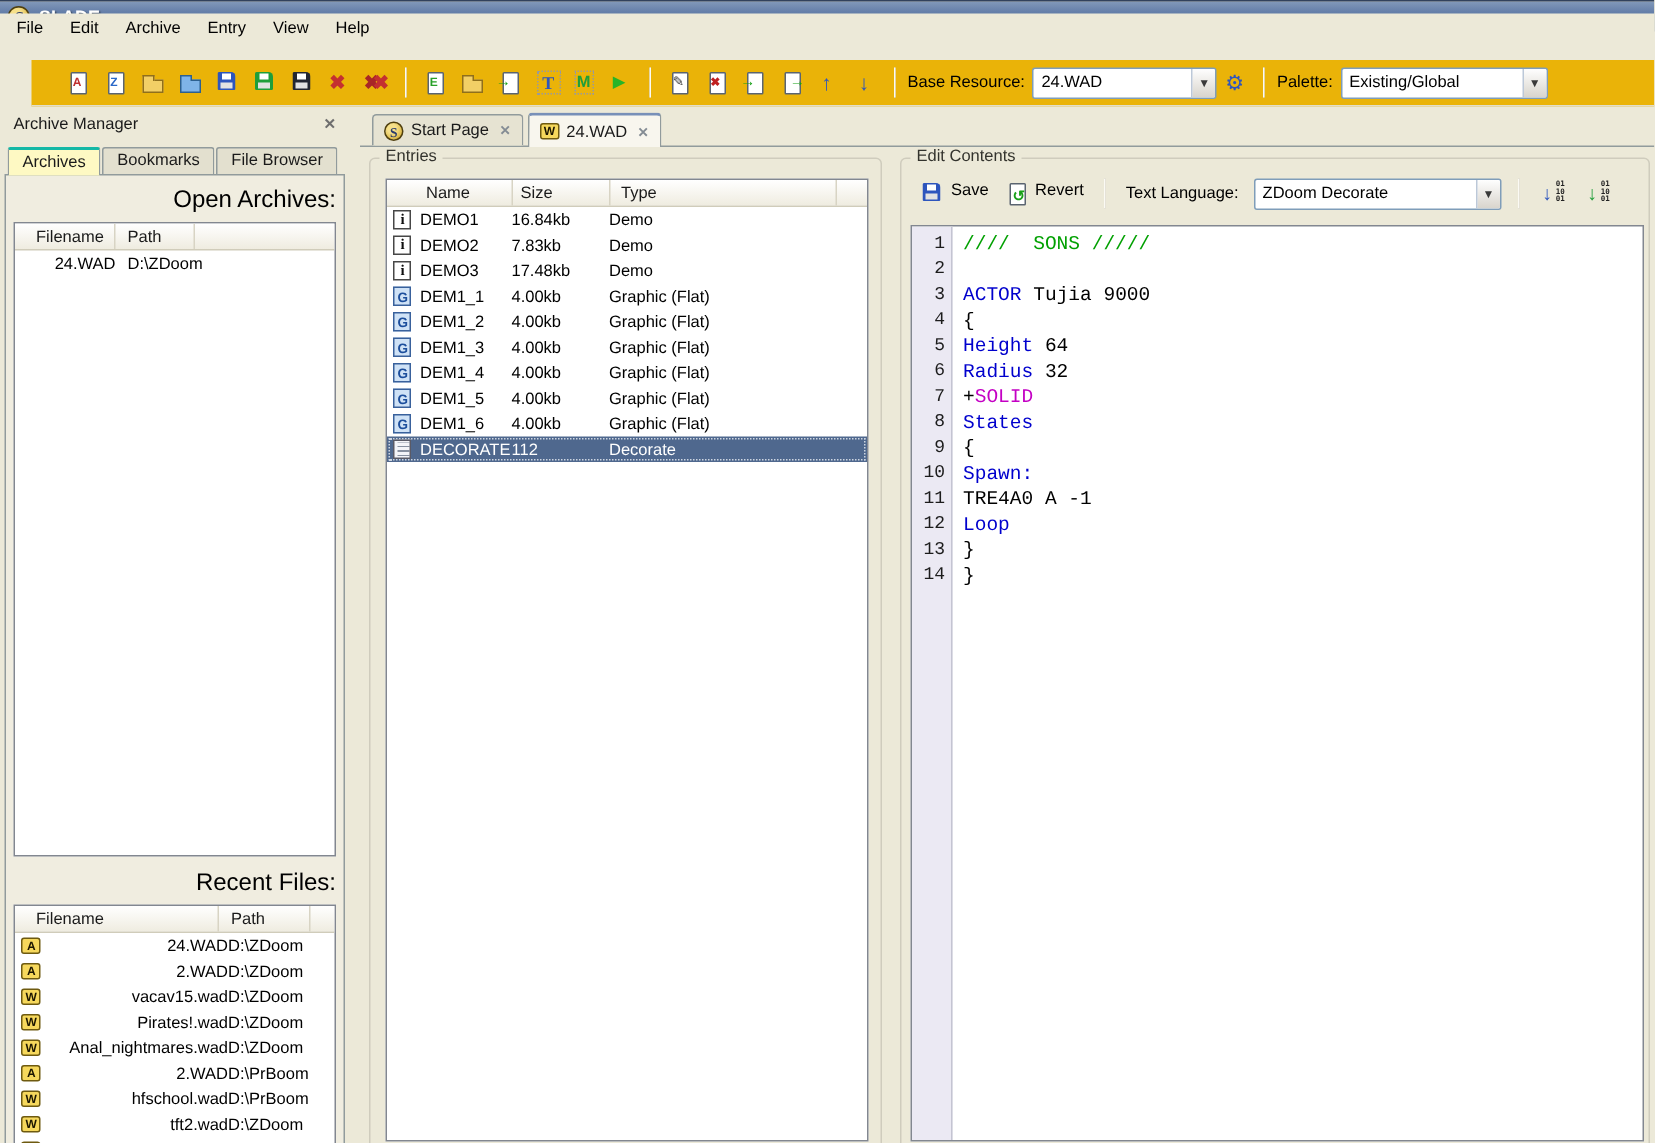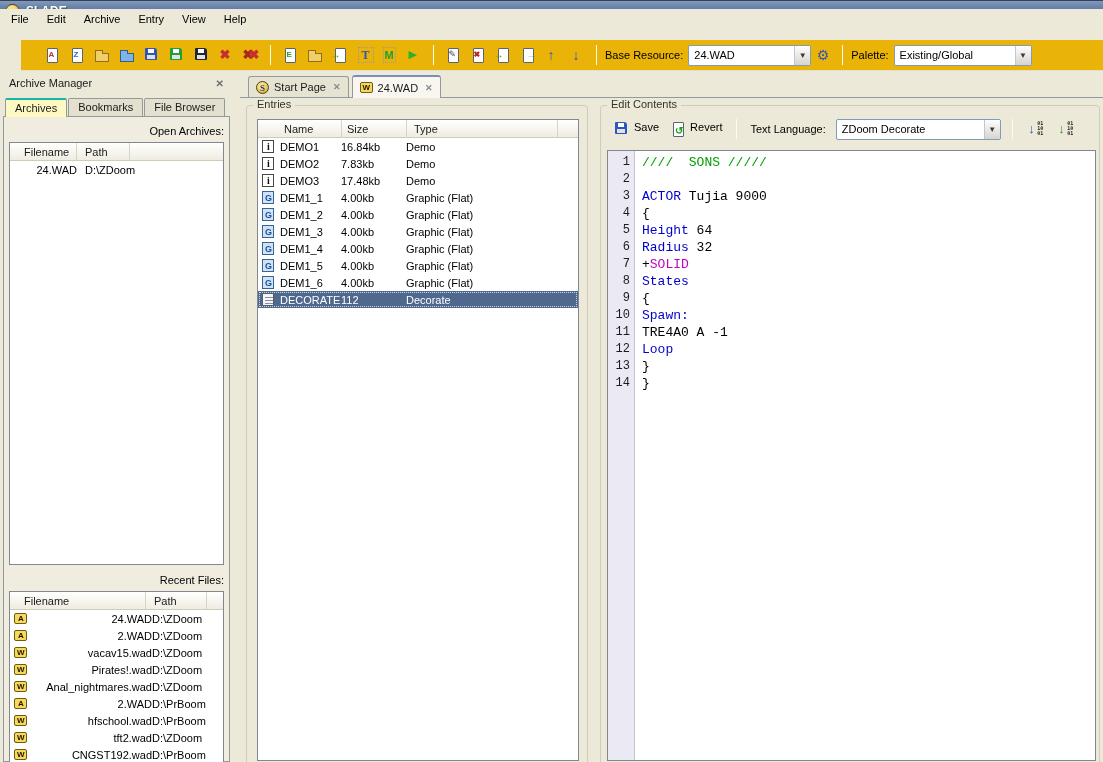--- a/index.html
+++ b/index.html
@@ -102,21 +102,21 @@
   
   .am-panel { position:absolute; left:0; top:71px; width:233px; bottom:0; display:flex; flex-direction:column;text-align:right; }
   .am-header { height:24px; display:flex; align-items:center; padding:0 9px; font-size:11px; color:#1a1a1a; flex:none; }
   .am-close { margin-left:auto; color:#6e6e6e; font-size:10px; font-weight:bold; }
   .am-tabs { display:flex; align-items:flex-end; padding-left:5px; height:21px; flex:none; position:relative; z-index:2; }
   .am-tab { font-size:11px; padding:2px 9px 3px; border:1px solid #919b9c; border-bottom:none;
     border-radius:2px 2px 0 0; background:#e3e0cf; margin-right:1px; color:#1a1a1a; }
   .am-tab.active { background:#fef9c3; border-top:2px solid #14b8a6; padding-top:2px; margin-bottom:-1px; }
   .am-page { flex:1; margin:0 3px; border:1px solid #919b9c; background:#f0ede0;
     padding:6px 5px 0; display:flex; flex-direction:column; position:relative; z-index:1; }
-  .sec-label { font-size:11px; margin:2px 0 5px 2px; color:#000; flex:none; }
+  .sec-label { font-size:16px; margin:2px 0 5px 2px; color:#000; flex:none; }
   .sec-label.rf { margin-top:9px; }
   .listbox { background:#fff; border:1px solid #828790; overflow:hidden; }
   .oa-box { height:423px; flex:none; }
   .rf-box { flex:1; margin-bottom:-10px; }
   .list-header { height:18px; background:linear-gradient(#ffffff,#efece0); border-bottom:1px solid #d0ccba; display:flex; flex:none; }
   .hc { display:inline-flex; align-items:center; height:100%; border-right:1px solid #d8d4c4; font-size:11px; color:#1a1a1a; }
   .oa-h0 { width:67px; padding-left:14px; } .oa-h1 { width:53px; padding-left:8px; }
   .rf-h0 { width:136px; padding-left:14px; } .rf-h1 { width:61px; padding-left:8px; }
   .e-h0 { width:84px; padding-left:26px; } .e-h1 { width:65px; padding-left:5px; } .e-h2 { width:151px; padding-left:7px; }
   .lrow { display:flex; align-items:center; height:17px; font-size:11px; color:#000; }

